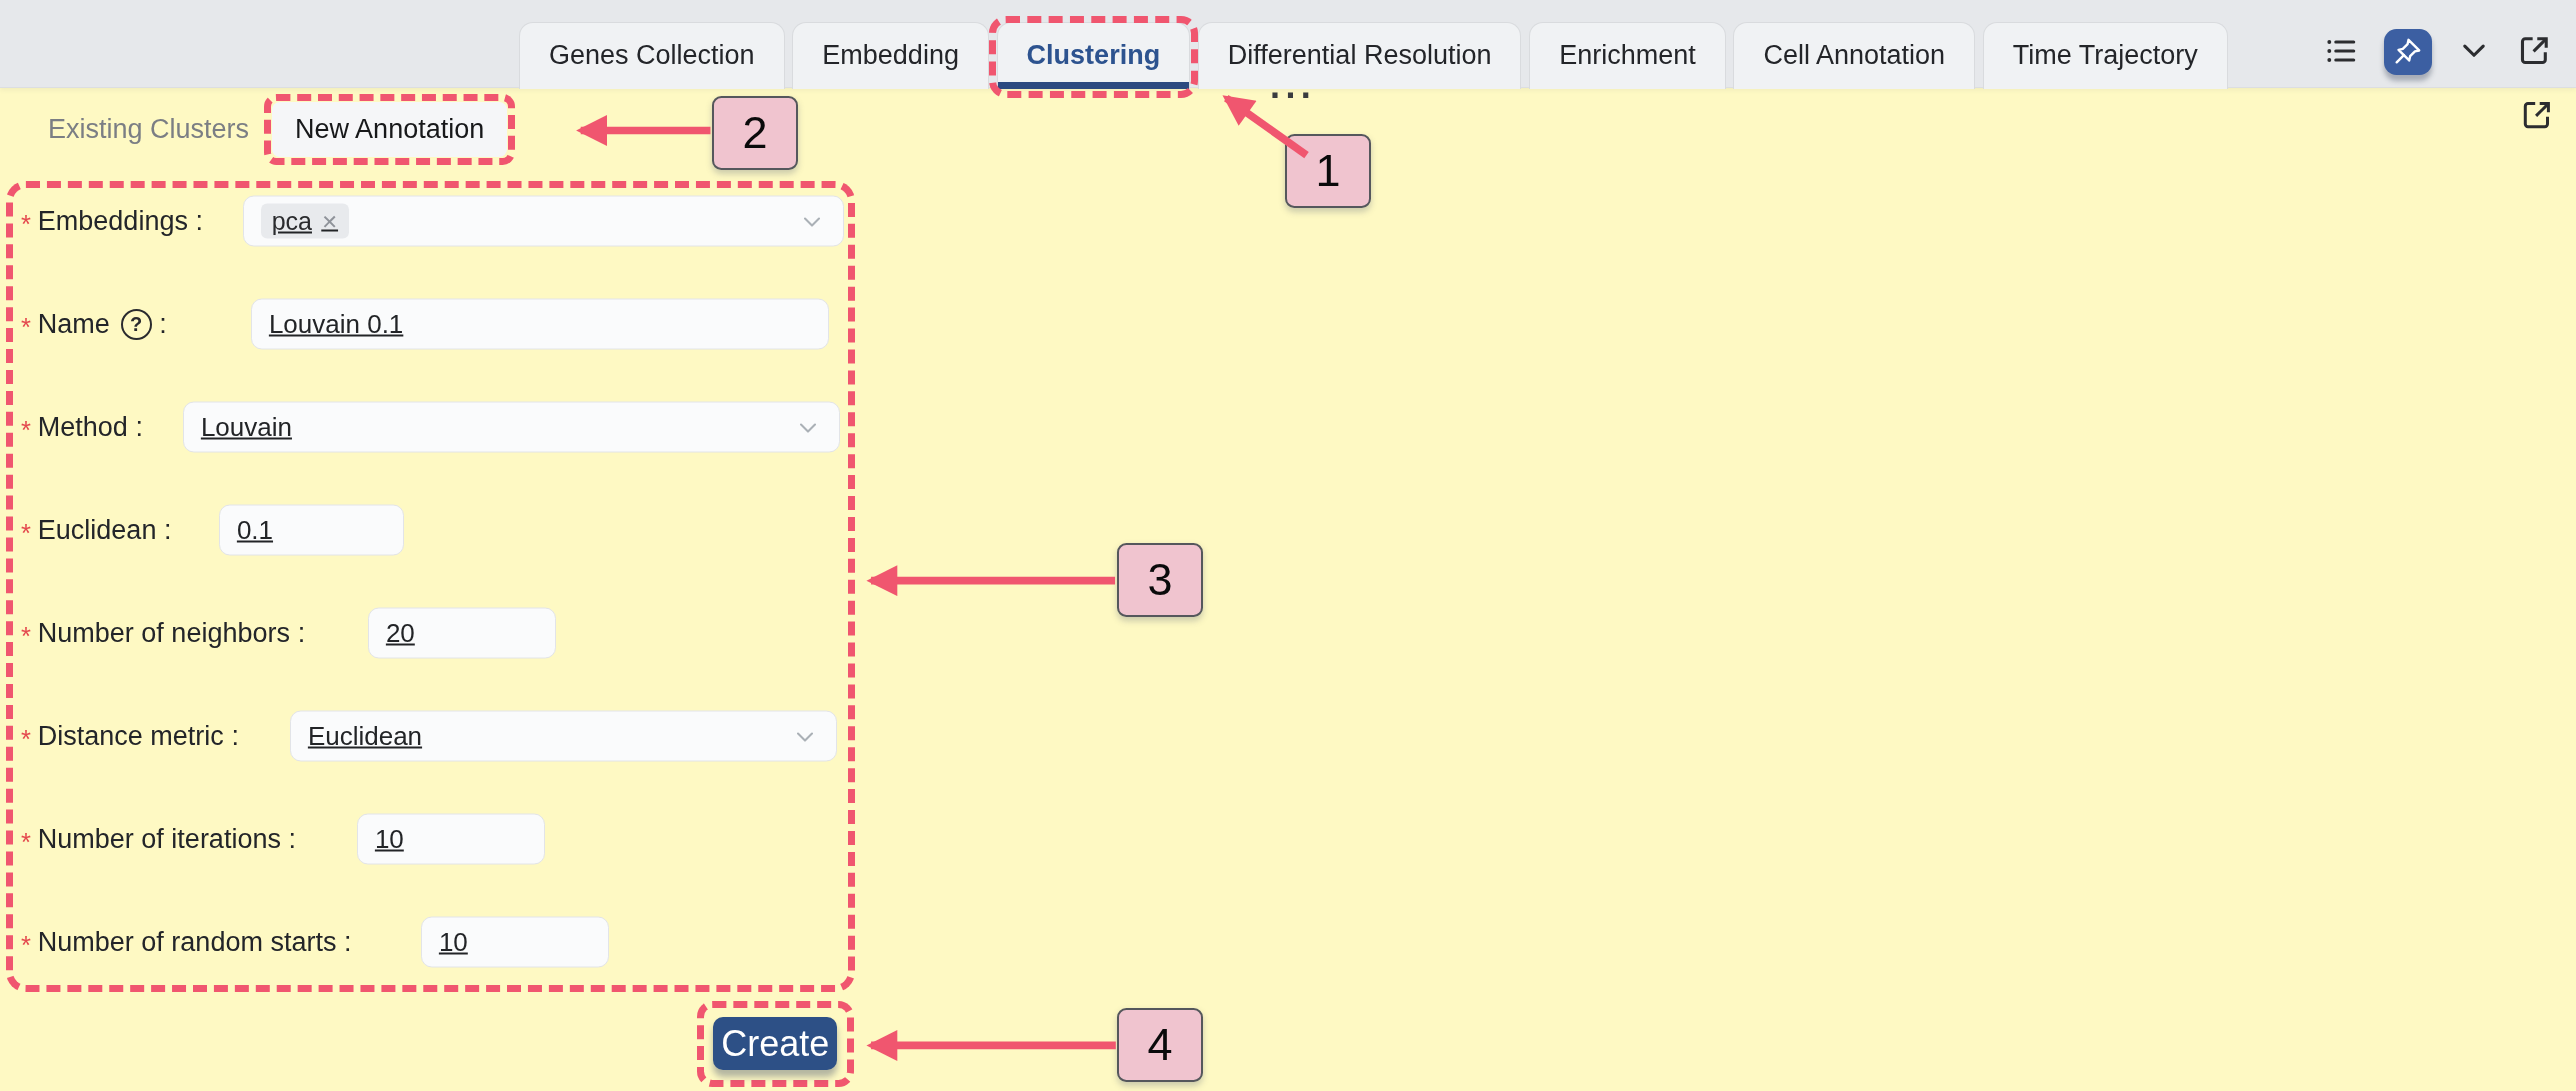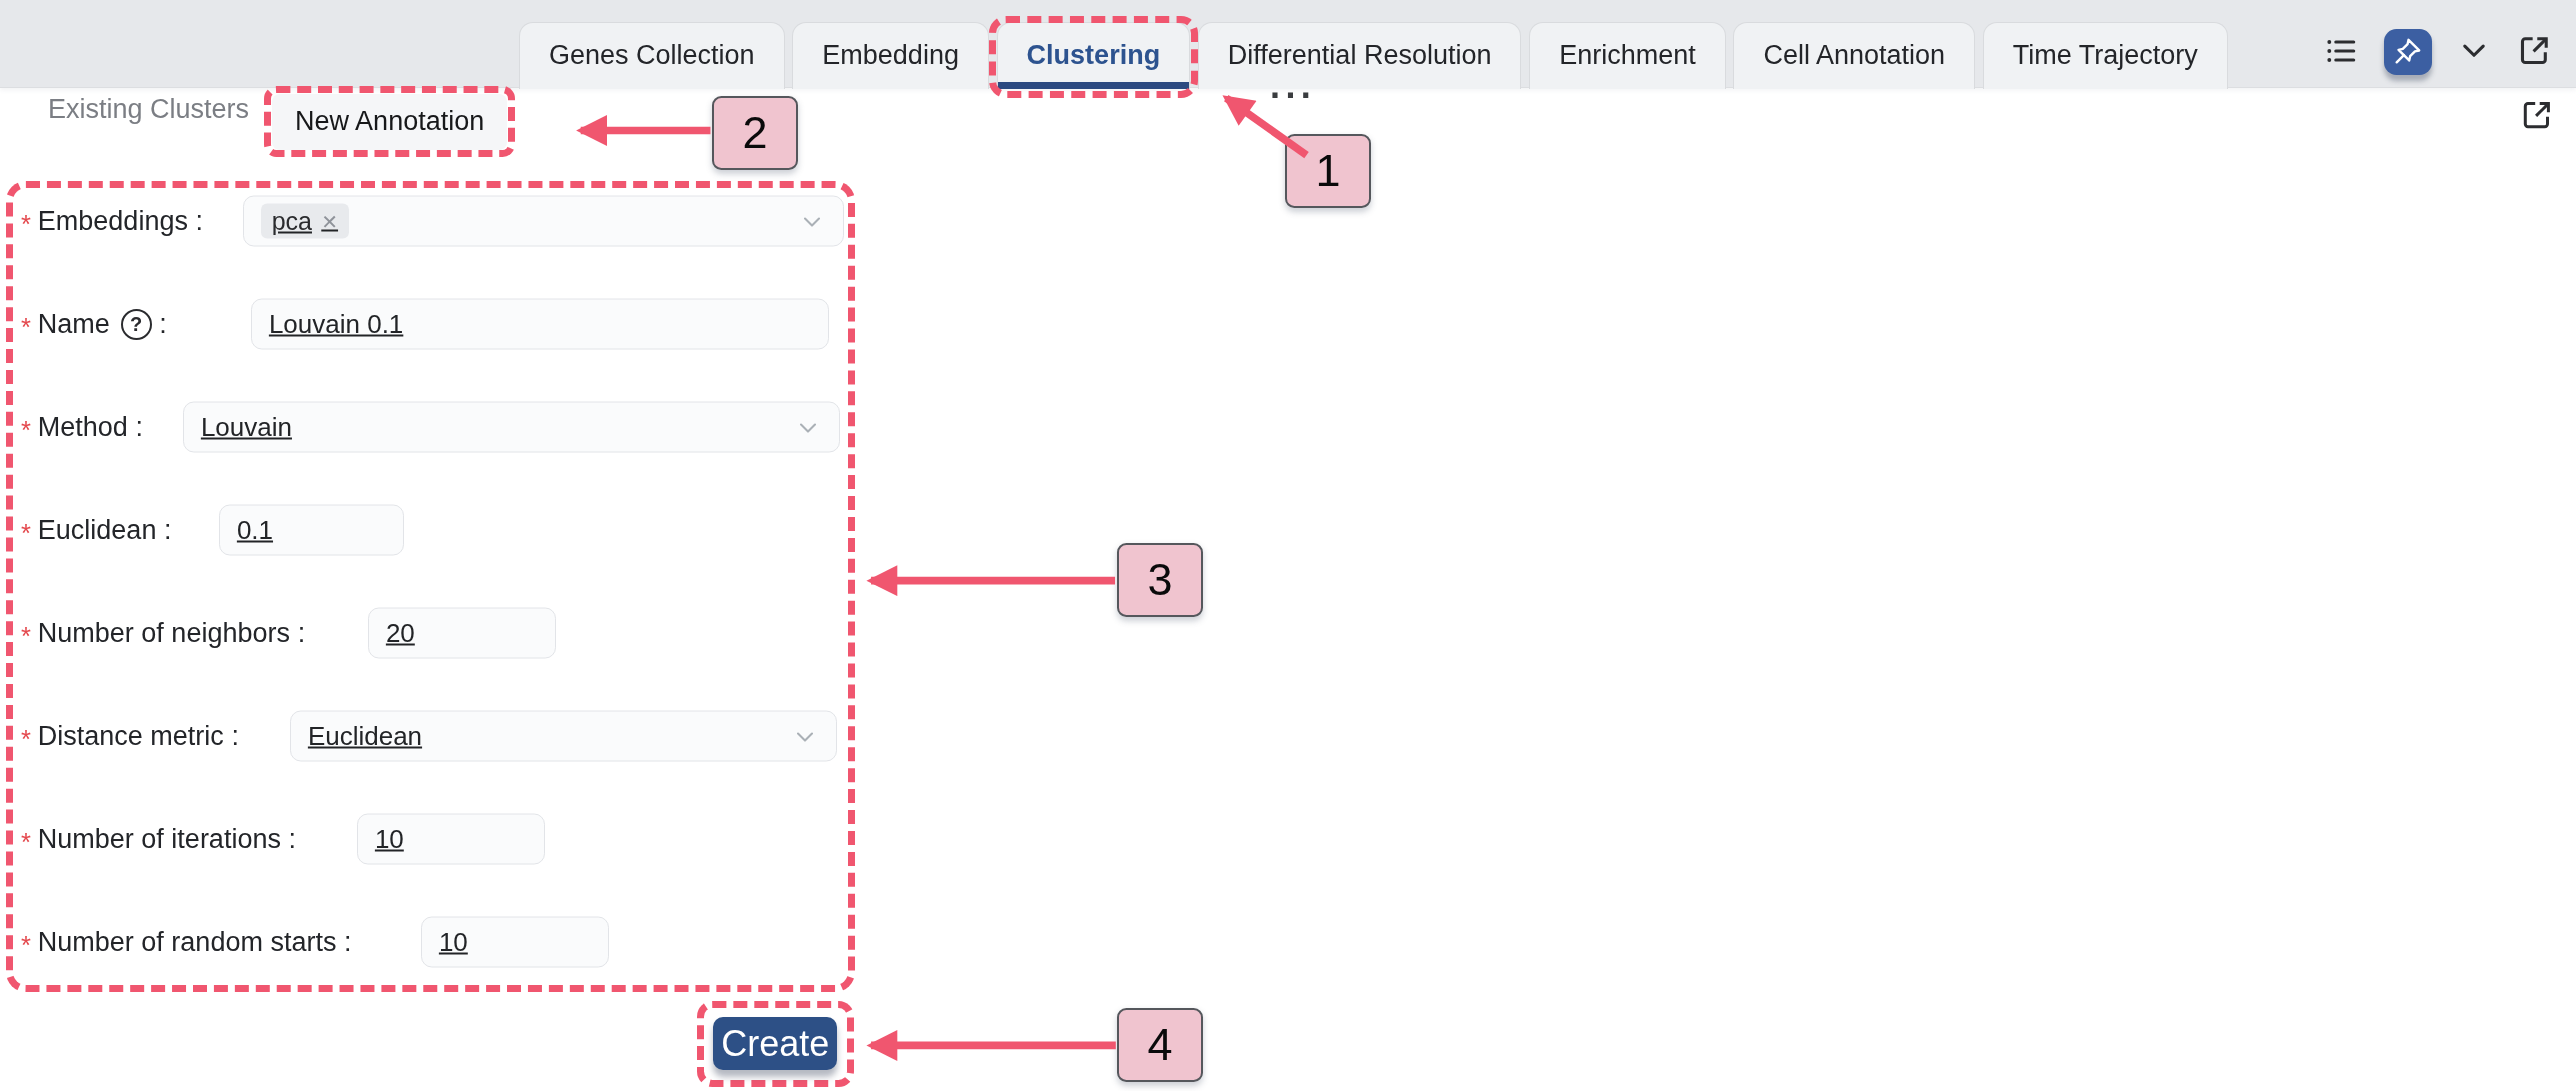--- a/index.html
+++ b/index.html
@@ -1,38 +1,38 @@
 <!DOCTYPE html>
 <html style="font-size:12.4px"><head>
 <meta charset="utf-8">
 <style>
   html,body{margin:0;padding:0;background:#eaecef;}
   .page{position:relative;width:2576px;height:1091px;overflow:hidden;
-        background:#ffffff;font-family:"Liberation Sans",sans-serif;color:#232529;}
+        background:#fef9c3;font-family:"Liberation Sans",sans-serif;color:#232529;}
 
   
   .tabstrip{position:absolute;left:0;top:0;width:100%;height:87px;background:#e6e8eb;
             border-bottom:1.5px solid #dcdee1;box-shadow:0 2.3px 4.6px rgba(80,90,110,.08);}
   .tabs-row{position:absolute;left:519px;bottom:-1.5px;display:flex;align-items:flex-end;gap:7.7px;}
   .tab{height:66px;display:flex;align-items:center;padding:0 29px;background:#f0f2f4;
        border:1.5px solid #d9dbde;border-bottom:none;border-radius:14px 14px 0 0;
        font-size:27px;color:#232529;white-space:nowrap;cursor:pointer;position:relative;}
   .tab.active{color:#2d538f;font-weight:bold;}
   .tab.active::after{content:"";position:absolute;left:0;right:0;bottom:0;height:6.2px;background:#2c4a80;}
   .tab.active::before{content:"";position:absolute;inset:-7px -8.5px -9.3px -8.5px;
        border:7.7px dashed #f0566f;border-radius:17px;pointer-events:none;z-index:5;}
   .strip-icons{position:absolute;left:2323px;top:19.3px;height:66px;display:flex;align-items:center;gap:25px;}
   .icon-btn{display:flex;align-items:center;justify-content:center;cursor:pointer;background:none;border:none;padding:0;}
   .pin-btn{width:48px;height:46px;border-radius:12.4px;background:#3c5fa2;
            box-shadow:0 5.4px 5.4px rgba(90,100,120,.45);}
   .overflow-dots{position:absolute;left:1270px;top:65px;font-size:36px;font-weight:bold;
                  letter-spacing:5.4px;color:#3a3c3f;}
 
   
-  .subtabs{position:absolute;left:48px;top:94px;height:71px;display:flex;align-items:flex-start;gap:23px;}
+  .subtabs{position:absolute;left:48px;top:94px;height:71px;display:flex;align-items:center;gap:23px;}
   .subtab{font-size:27px;color:#7b7e84;white-space:nowrap;cursor:pointer;}
   .subtab.active{color:#17181a;background:#f5f6f8;border-radius:7.7px;padding:12.4px 23px;position:relative;}
   .subtab.active::before{content:"";position:absolute;inset:-7.7px;border:7px dashed #f0566f;
                          border-radius:12.4px;pointer-events:none;}
   .panel-external{position:absolute;left:2519px;top:97px;}
 
   
   .form-box{position:absolute;left:6.2px;top:181px;width:849px;height:811px;box-sizing:border-box;
             border:7px dashed #f0566f;border-radius:20px;padding:0 0 0 7.7px;overflow:visible;}
   .form-rows{margin-top:-18.5px;}

